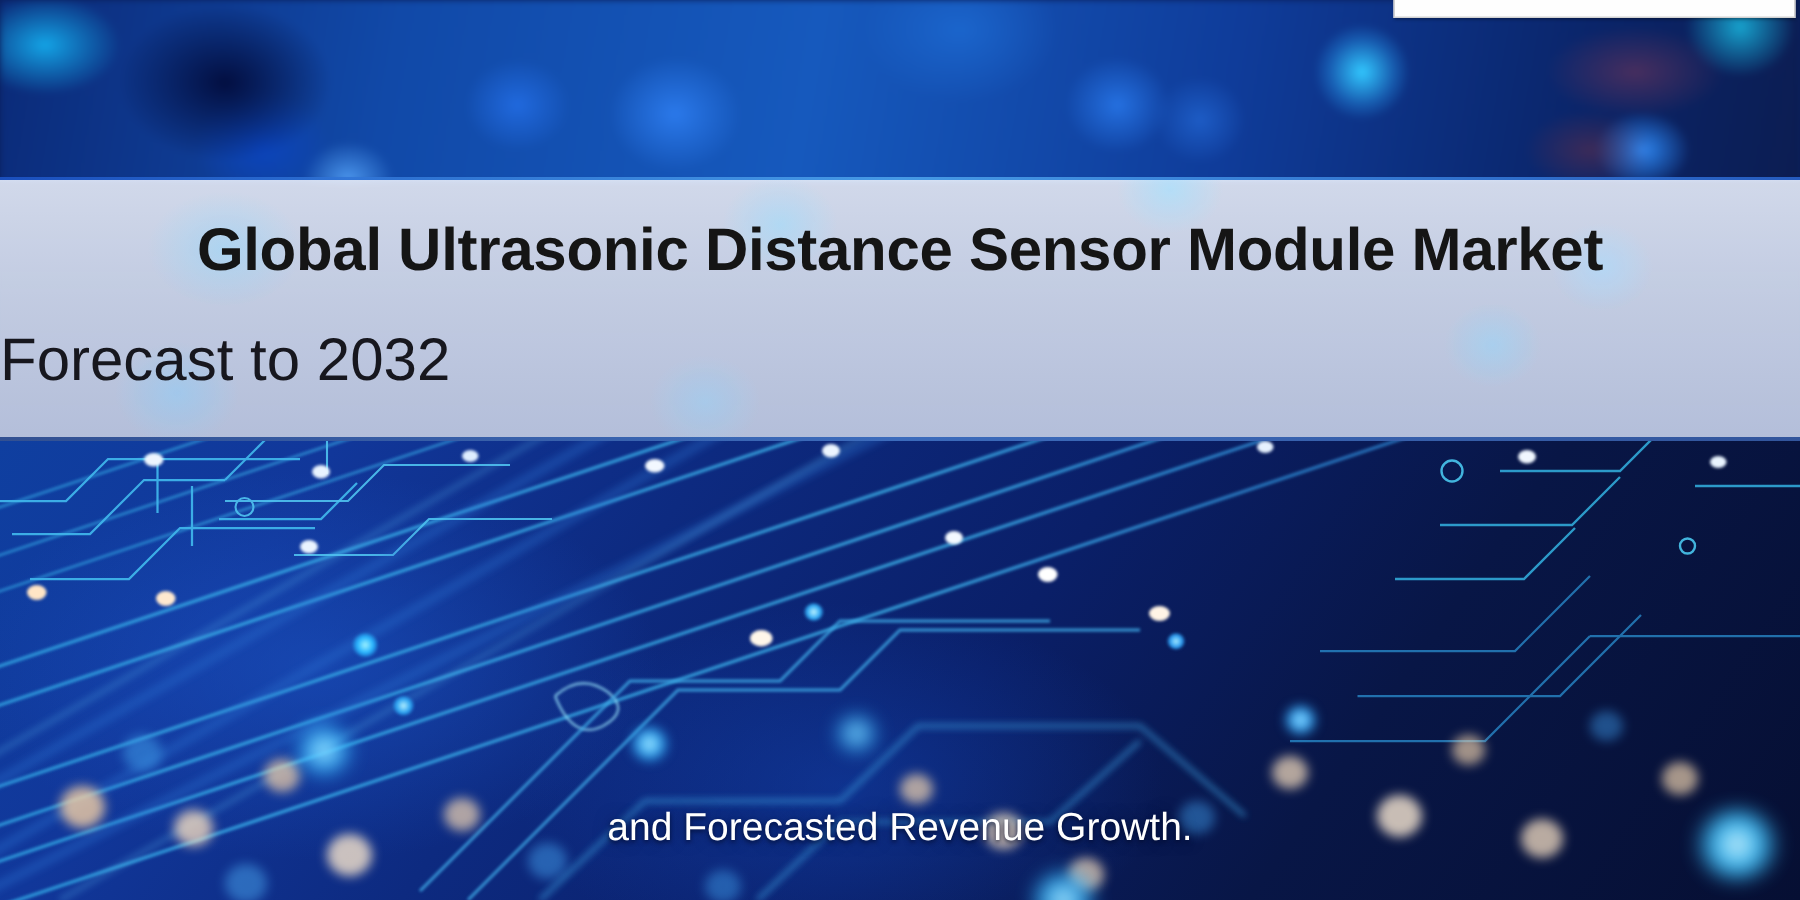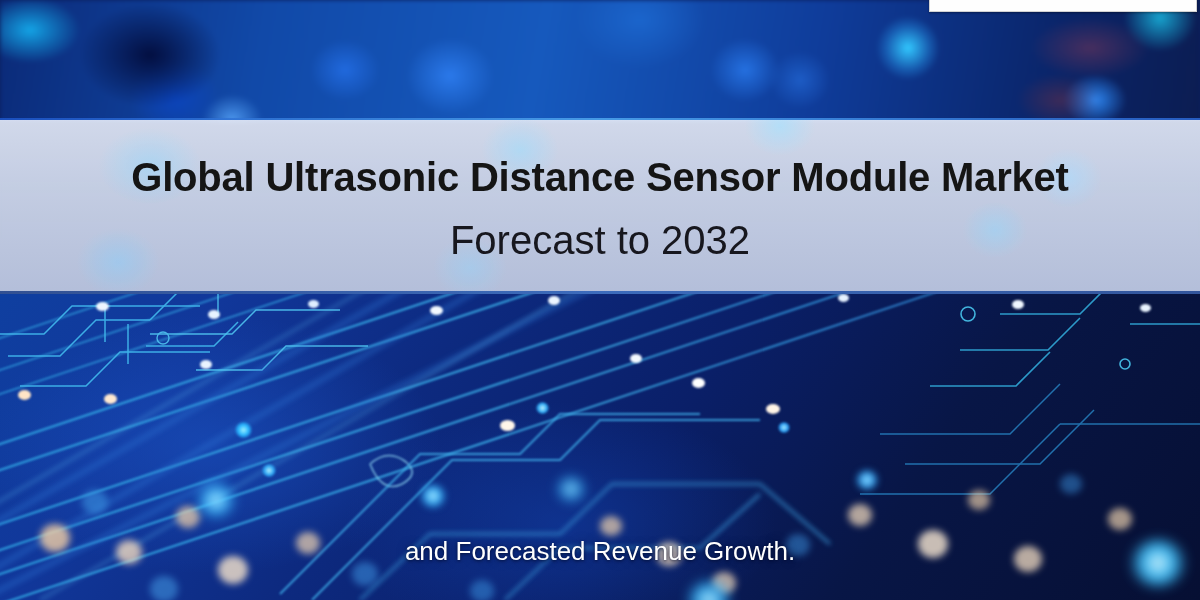--- a/index.html
+++ b/index.html
@@ -77,35 +77,34 @@
   .band-bottom-hairline {
     position: absolute;
     left: 0; top: 291px;
     width: 1200px; height: 4px;
     background: linear-gradient(90deg,#12357f,#1e57b4,#123b8c);
     opacity: .8;
   }
 
   .title-main {
     position: absolute;
-    left: 0; top: 156px;
+    left: 0; top: 146px;
     width: 1200px;
     text-align: center;
     font-size: 40px;
     font-weight: 700;
     letter-spacing: -0.2px;
     color: #151515;
     line-height: 1.05;
     white-space: nowrap;
   }
   .title-sub {
     position: absolute;
     left: 0; top: 219px;
     width: 1200px;
-    text-align: center;
     font-size: 40px;
     font-weight: 400;
     color: #17171e;
     line-height: 1.05;
     white-space: nowrap;
   }
 
   
   .circuit {
     position: absolute;

